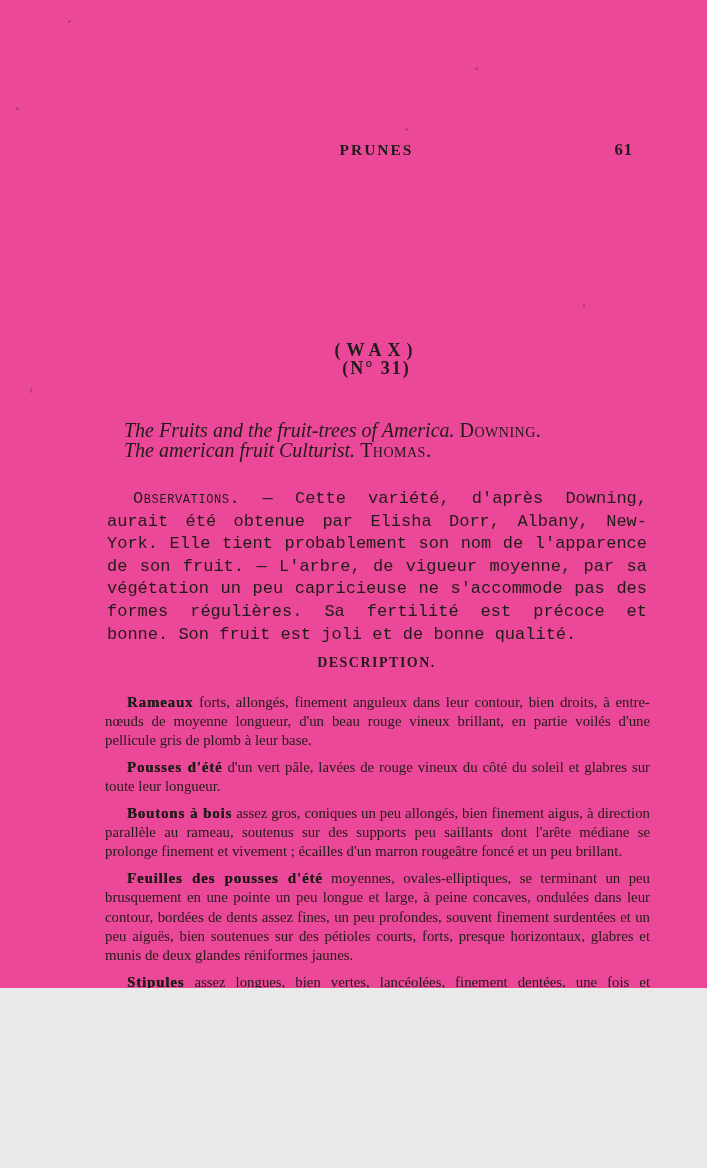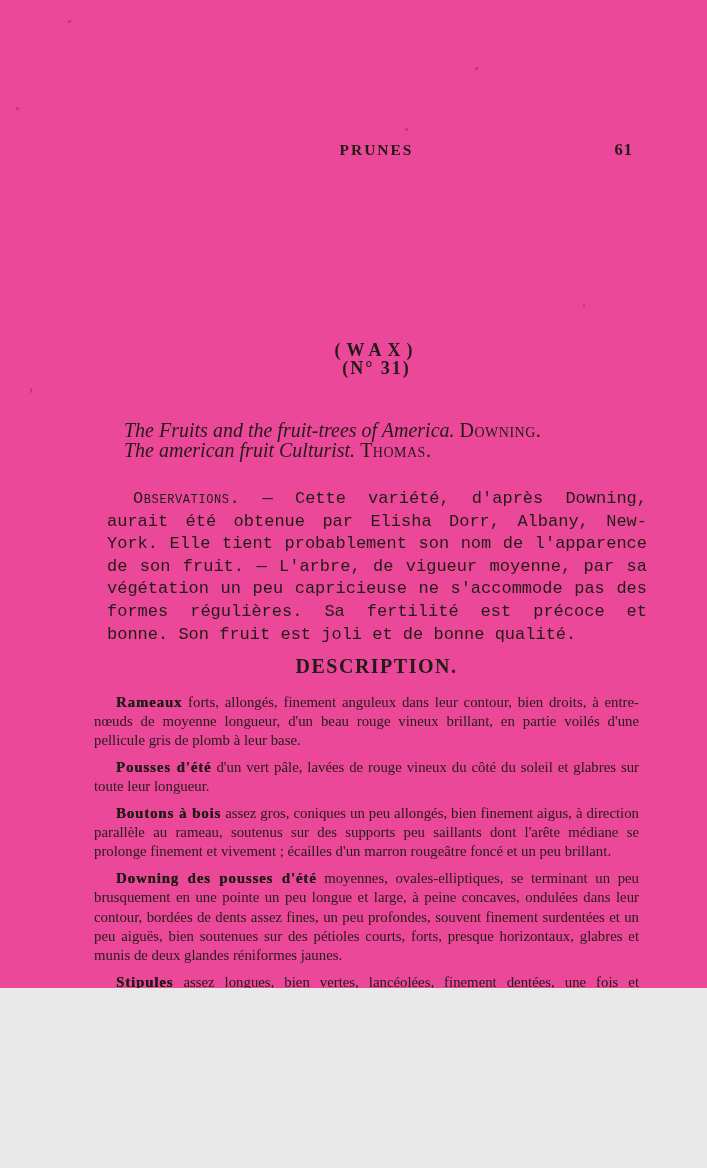--- a/index.html
+++ b/index.html
@@ -72,28 +72,28 @@
     margin: 0;
     font-size: 17px;
     line-height: 22.6px;
     text-align: justify;
     text-indent: 26px;
     font-family: Liberation Mono, monospace;
   }
   .obs-lead { font-variant: small-caps; letter-spacing: 0.6px; }
   .desc-heading {
     top: 655px;
-    font-size: 20px;
+    font-size: 14px;
     font-weight: bold;
     letter-spacing: 1.5px;
   }
   .description {
     position: absolute;
     top: 693px;
-    left: 94px;
+    left: 105px;
     width: 545px;
   }
   .description p {
     margin: 0 0 7.5px 0;
     font-size: 14.8px;
     line-height: 19.2px;
     text-align: justify;
     text-indent: 22px;
   }
   .desc-lead {
@@ -145,21 +145,21 @@
     </p>
     <p>
       <span class="desc-lead">Pousses d'été</span>
       <span>d'un vert pâle, lavées de rouge vineux du côté du soleil et glabres sur toute leur longueur.</span>
     </p>
     <p>
       <span class="desc-lead">Boutons à bois</span>
       <span>assez gros, coniques un peu allongés, bien finement aigus, à direction parallèle au rameau, soutenus sur des supports peu saillants dont l'arête médiane se prolonge finement et vivement ; écailles d'un marron rougeâtre foncé et un peu brillant.</span>
     </p>
     <p>
-      <span class="desc-lead">Downing des pousses d'été</span>
+      <span class="desc-lead">Feuilles des pousses d'été</span>
       <span>moyennes, ovales-elliptiques, se terminant un peu brusquement en une pointe un peu longue et large, à peine concaves, ondulées dans leur contour, bordées de dents assez fines, un peu profondes, souvent finement surdentées et un peu aiguës, bien soutenues sur des pétioles courts, forts, presque horizontaux, glabres et munis de deux glandes réniformes jaunes.</span>
     </p>
     <p>
       <span class="desc-lead">Stipules</span>
       <span>assez longues, bien vertes, lancéolées, finement dentées, une fois et profondément lobées à leur base.</span>
     </p>
   </div>
 
   <div class="speck" style="left:68px;top:20px;"></div>
   <div class="speck" style="left:475px;top:67px;"></div>

